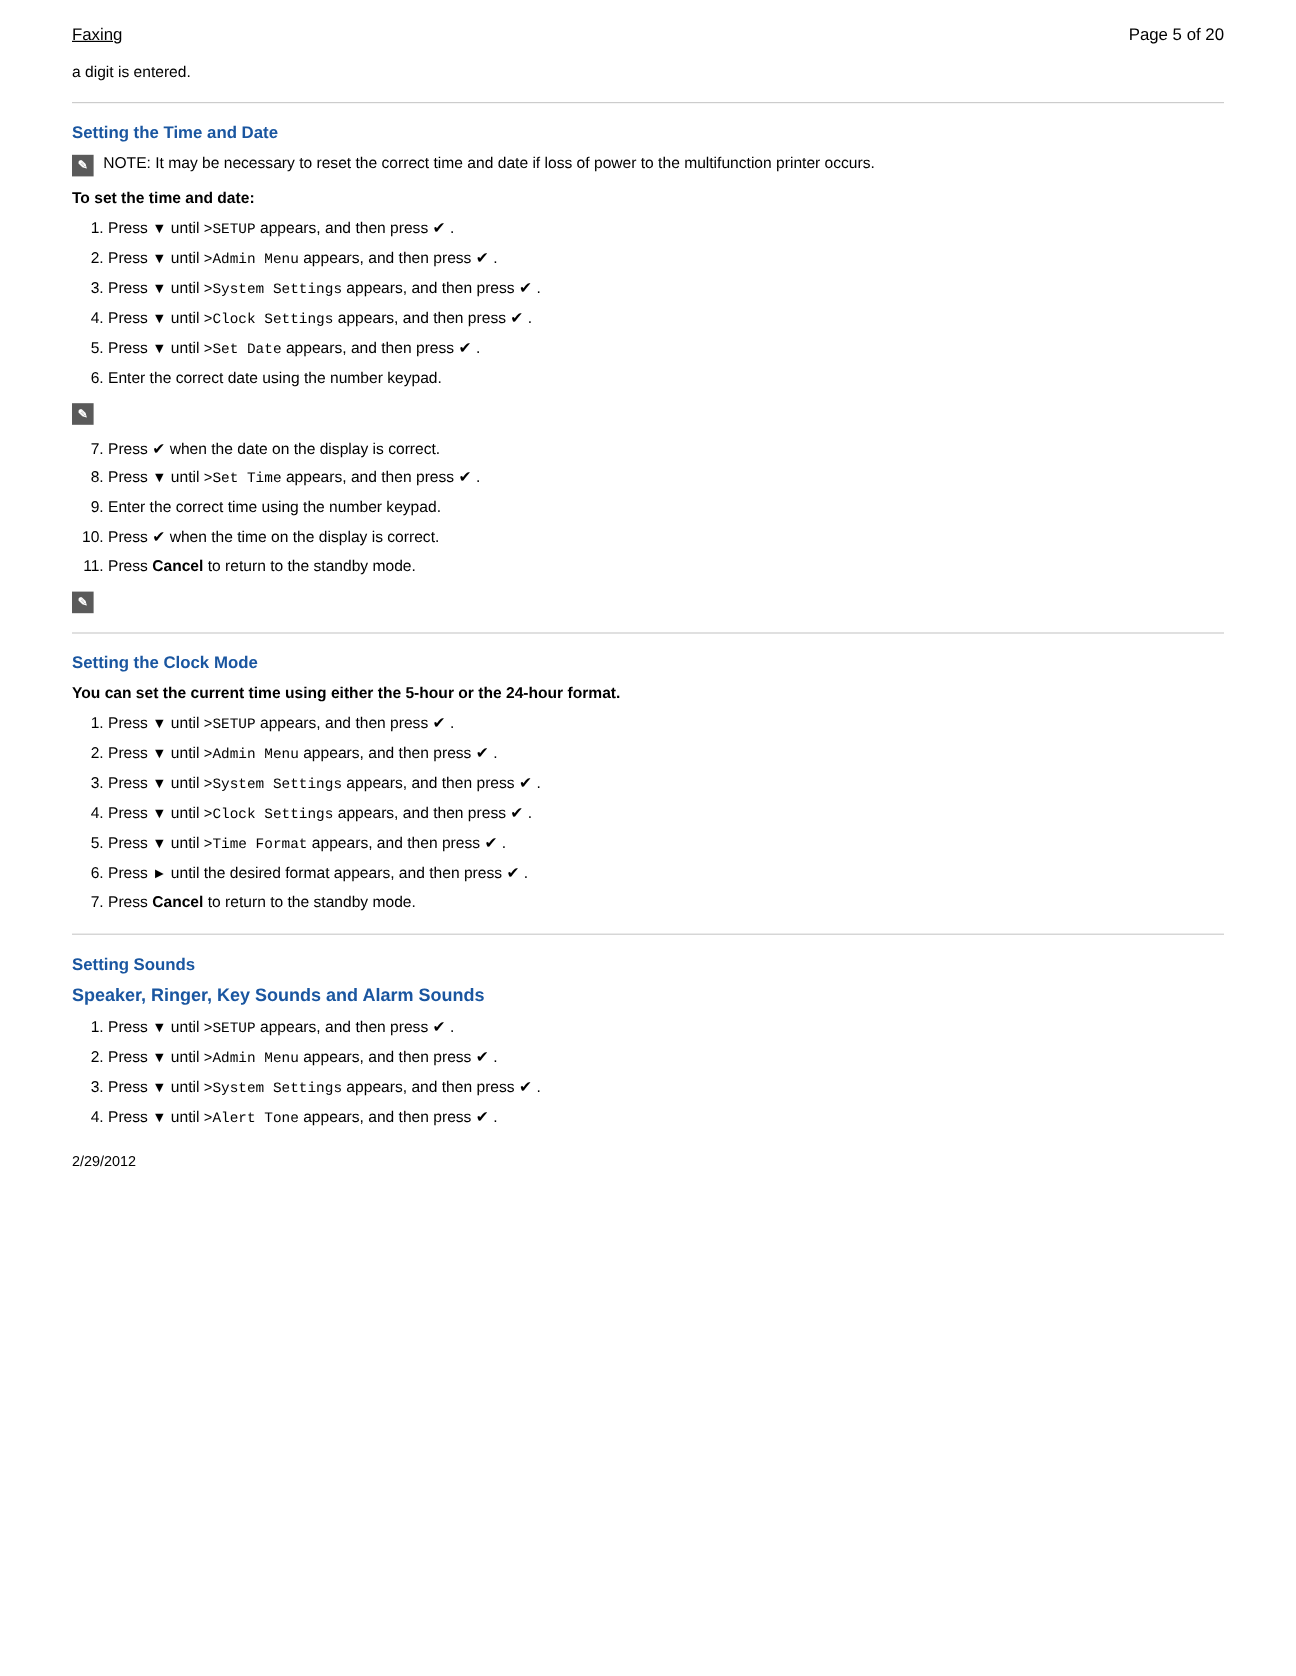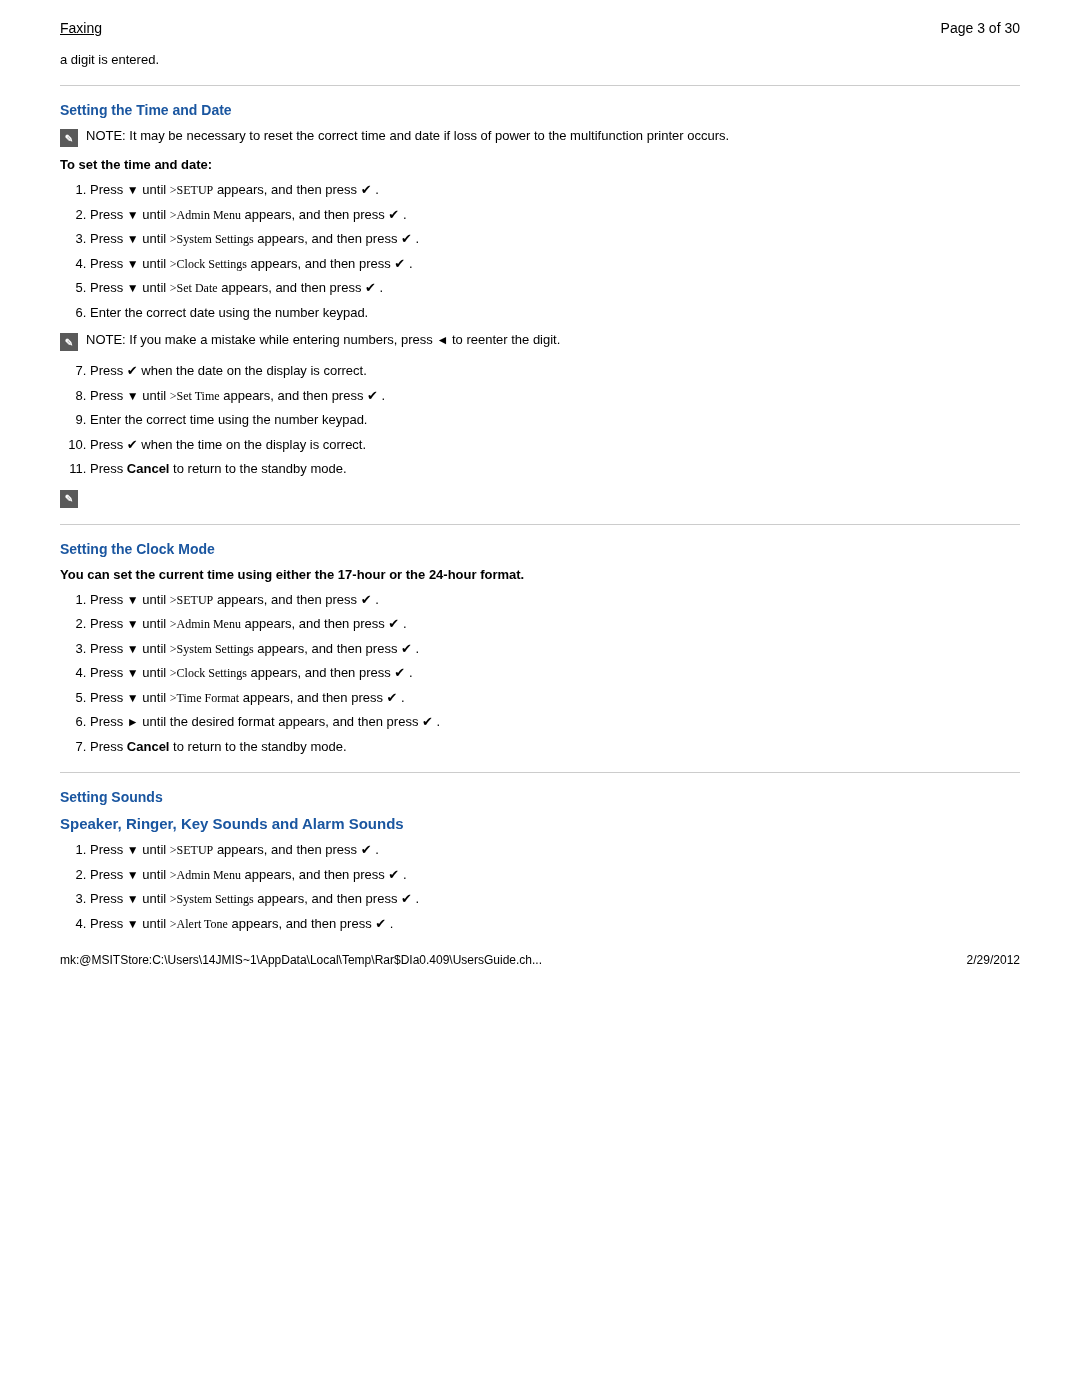--- a/index.html
+++ b/index.html
@@ -83,21 +83,21 @@
     ol {
       margin: 8px 0 8px 30px;
       padding: 0;
     }
     ol li {
       margin-bottom: 5px;
       font-size: 13px;
       line-height: 1.5;
     }
     code, .monospace {
-      font-family: Liberation Serif, serif;
+      font-family: Liberation Mono, monospace;
       font-size: 12px;
     }
     .check-icon {
       display: inline-block;
       font-size: 13px;
     }
     .down-arrow {
       display: inline-block;
       font-size: 12px;
     }
@@ -116,21 +116,21 @@
       margin-top: 20px;
       font-size: 12px;
       color: #000;
     }
   </style>
 </head>
 <body>
 
 <div class="header">
   <span class="header-title">Faxing</span>
-  <span class="header-page">Page 3 of 30</span>
+  <span class="header-page">Page 5 of 20</span>
 </div>
 
 <p class="intro-text">a digit is entered.</p>
 
 <hr>
 
 <h2 class="section-title">Setting the Time and Date</h2>
 
 <div class="note-box">
   <div class="note-icon">✎</div>
@@ -143,40 +143,39 @@
   <li>Press <span class="down-arrow">▼</span> until <code>&gt;SETUP</code> appears, and then press <span class="check-icon">✔</span> .</li>
   <li>Press <span class="down-arrow">▼</span> until <code>&gt;Admin Menu</code> appears, and then press <span class="check-icon">✔</span> .</li>
   <li>Press <span class="down-arrow">▼</span> until <code>&gt;System Settings</code> appears, and then press <span class="check-icon">✔</span> .</li>
   <li>Press <span class="down-arrow">▼</span> until <code>&gt;Clock Settings</code> appears, and then press <span class="check-icon">✔</span> .</li>
   <li>Press <span class="down-arrow">▼</span> until <code>&gt;Set Date</code> appears, and then press <span class="check-icon">✔</span> .</li>
   <li>Enter the correct date using the number keypad.</li>
 </ol>
 
 <div class="note-box">
   <div class="note-icon">✎</div>
-  <span class="note-text"><strong>NOTE:</strong> If you make a mistake while entering numbers, press <span class="left-arrow">◄</span> to reenter the digit.</span>
 </div>
 
 <ol start="7">
   <li>Press <span class="check-icon">✔</span> when the date on the display is correct.</li>
   <li>Press <span class="down-arrow">▼</span> until <code>&gt;Set Time</code> appears, and then press <span class="check-icon">✔</span> .</li>
   <li>Enter the correct time using the number keypad.</li>
   <li>Press <span class="check-icon">✔</span> when the time on the display is correct.</li>
   <li>Press <strong>Cancel</strong> to return to the standby mode.</li>
 </ol>
 
 <div class="note-box">
   <div class="note-icon">✎</div>
 </div>
 
 <hr>
 
 <h2 class="section-title">Setting the Clock Mode</h2>
 
-<p class="para-text">You can set the current time using either the 17-hour or the 24-hour format.</p>
+<p class="para-text">You can set the current time using either the 5-hour or the 24-hour format.</p>
 
 <ol>
   <li>Press <span class="down-arrow">▼</span> until <code>&gt;SETUP</code> appears, and then press <span class="check-icon">✔</span> .</li>
   <li>Press <span class="down-arrow">▼</span> until <code>&gt;Admin Menu</code> appears, and then press <span class="check-icon">✔</span> .</li>
   <li>Press <span class="down-arrow">▼</span> until <code>&gt;System Settings</code> appears, and then press <span class="check-icon">✔</span> .</li>
   <li>Press <span class="down-arrow">▼</span> until <code>&gt;Clock Settings</code> appears, and then press <span class="check-icon">✔</span> .</li>
   <li>Press <span class="down-arrow">▼</span> until <code>&gt;Time Format</code> appears, and then press <span class="check-icon">✔</span> .</li>
   <li>Press <span class="right-arrow">►</span> until the desired format appears, and then press <span class="check-icon">✔</span> .</li>
   <li>Press <strong>Cancel</strong> to return to the standby mode.</li>
 </ol>
@@ -188,15 +187,14 @@
 <h3 class="subsection-title">Speaker, Ringer, Key Sounds and Alarm Sounds</h3>
 
 <ol>
   <li>Press <span class="down-arrow">▼</span> until <code>&gt;SETUP</code> appears, and then press <span class="check-icon">✔</span> .</li>
   <li>Press <span class="down-arrow">▼</span> until <code>&gt;Admin Menu</code> appears, and then press <span class="check-icon">✔</span> .</li>
   <li>Press <span class="down-arrow">▼</span> until <code>&gt;System Settings</code> appears, and then press <span class="check-icon">✔</span> .</li>
   <li>Press <span class="down-arrow">▼</span> until <code>&gt;Alert Tone</code> appears, and then press <span class="check-icon">✔</span> .</li>
 </ol>
 
 <div class="footer">
-  <span>mk:@MSITStore:C:\Users\14JMIS~1\AppData\Local\Temp\Rar$DIa0.409\UsersGuide.ch...</span>
   <span>2/29/2012</span>
 </div>
 
 </body></html>

